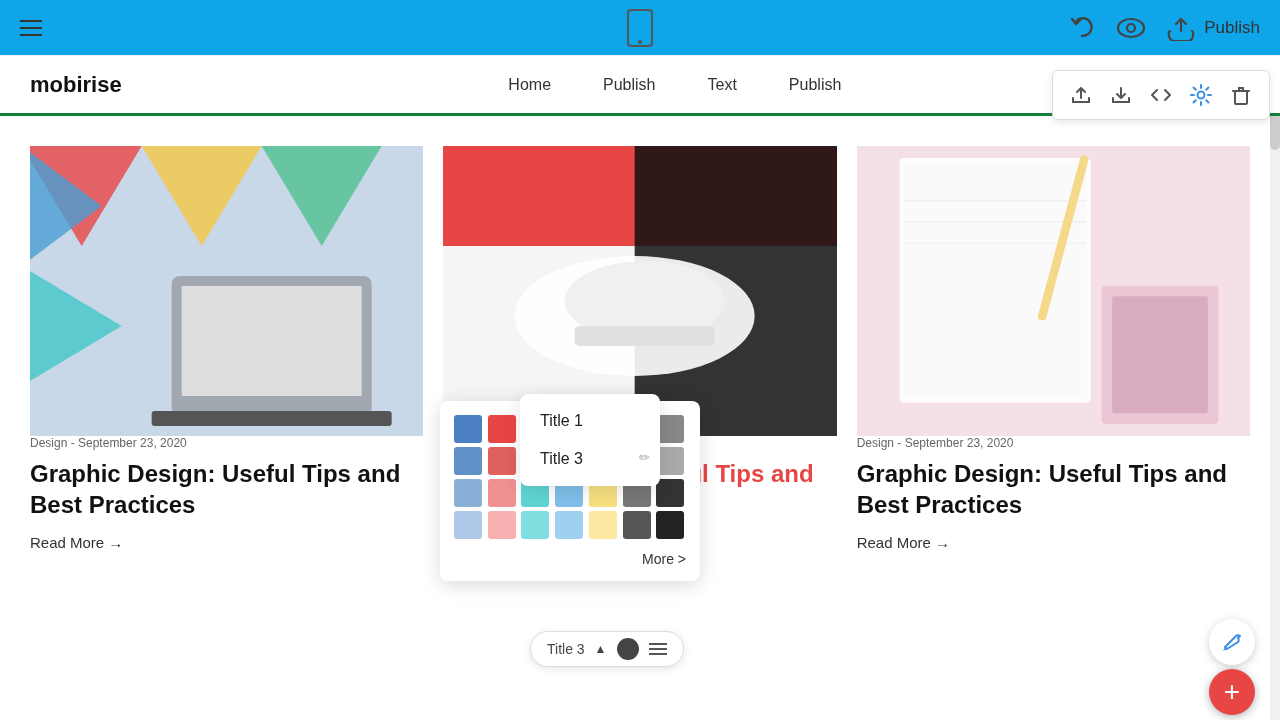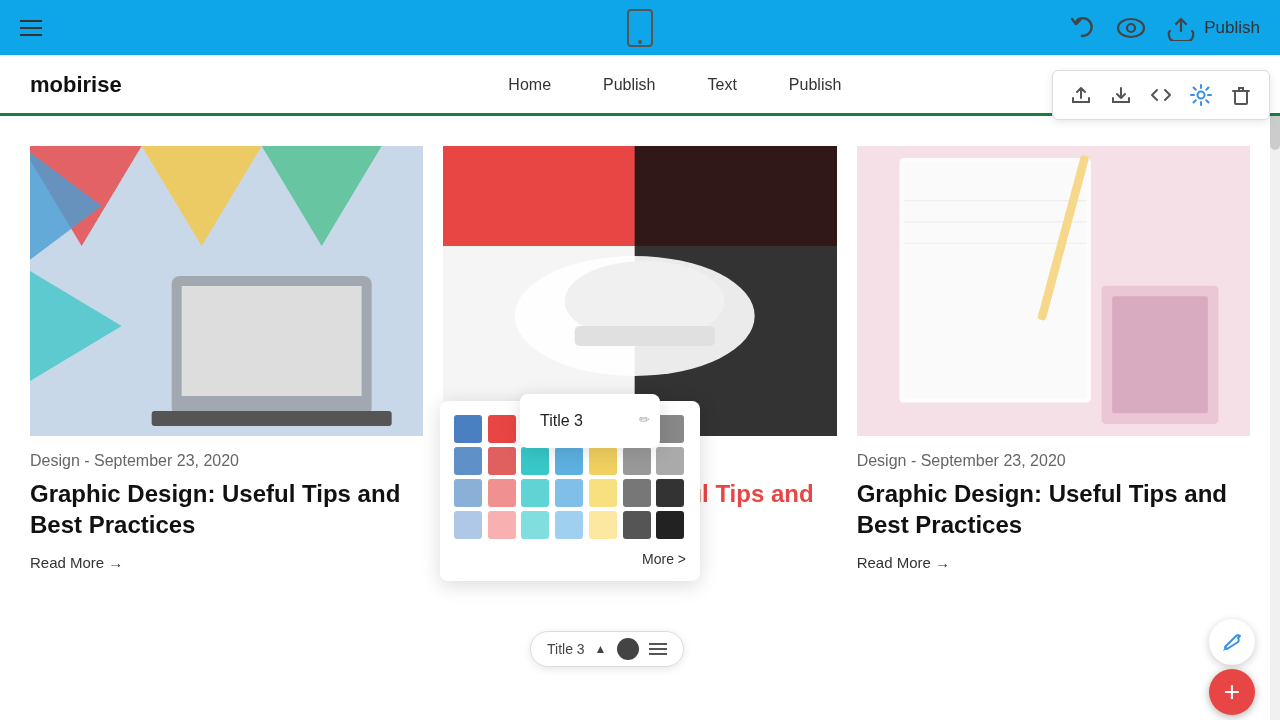--- a/index.html
+++ b/index.html
@@ -72,21 +72,21 @@
     .main-content {
       padding: 30px;
       display: grid;
       grid-template-columns: 1fr 1fr 1fr;
       gap: 20px;
       position: relative;
     }
 
     
     .blog-card { position: relative; }
-    .card-meta { color: #666; font-size: 16px; margin-top: 16px; }
+    .card-meta { color: #666; font-size: 12px; }
     .card-title { font-size: 24px; font-weight: 700; color: #111; margin-top: 8px; line-height: 1.3; }
     .card-title-red { color: #e84545; }
     .card-read-more { display: inline-flex; align-items: center; gap: 6px; margin-top: 14px; color: #333; font-size: 15px; text-decoration: none; }
 
     
     .color-palette-popup {
       position: absolute;
       top: 285px;
       left: 440px;
       background: #fff;
@@ -368,20 +368,21 @@
         <rect x="230" y="140" width="110" height="130" rx="4" fill="#e8c0d0" opacity="0.8"></rect>
         <rect x="240" y="150" width="90" height="110" rx="2" fill="#d0a0b8" opacity="0.7"></rect>
       </svg>
     </div>
     <div class="card-meta">Design - September 23, 2020</div>
     <div class="card-title">Graphic Design: Useful Tips and Best Practices</div>
     <a class="card-read-more">Read More →</a>
   </div>
 
   <div class="type-menu-popup">
+    <div class="type-menu-item">Title 1</div>
     <div class="type-menu-item" style="position:relative;">
       Title 3
       <span style="position:absolute; right:10px; top:10px; color:#aaa; font-size:13px;">✏</span>
     </div>
   </div>
 
   <div class="color-palette-popup">
     <div class="palette-grid" id="palette-grid">
     <div class="palette-swatch" style="background: rgb(74, 127, 193);"></div>
         <div class="palette-swatch" style="background: rgb(232, 69, 69);"></div>

